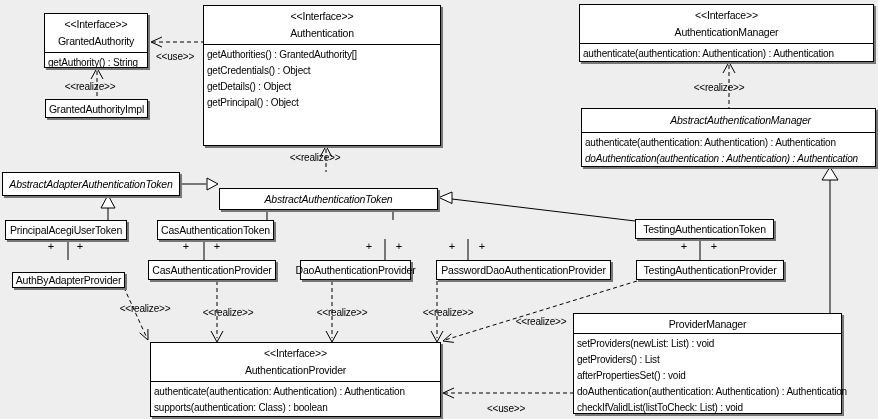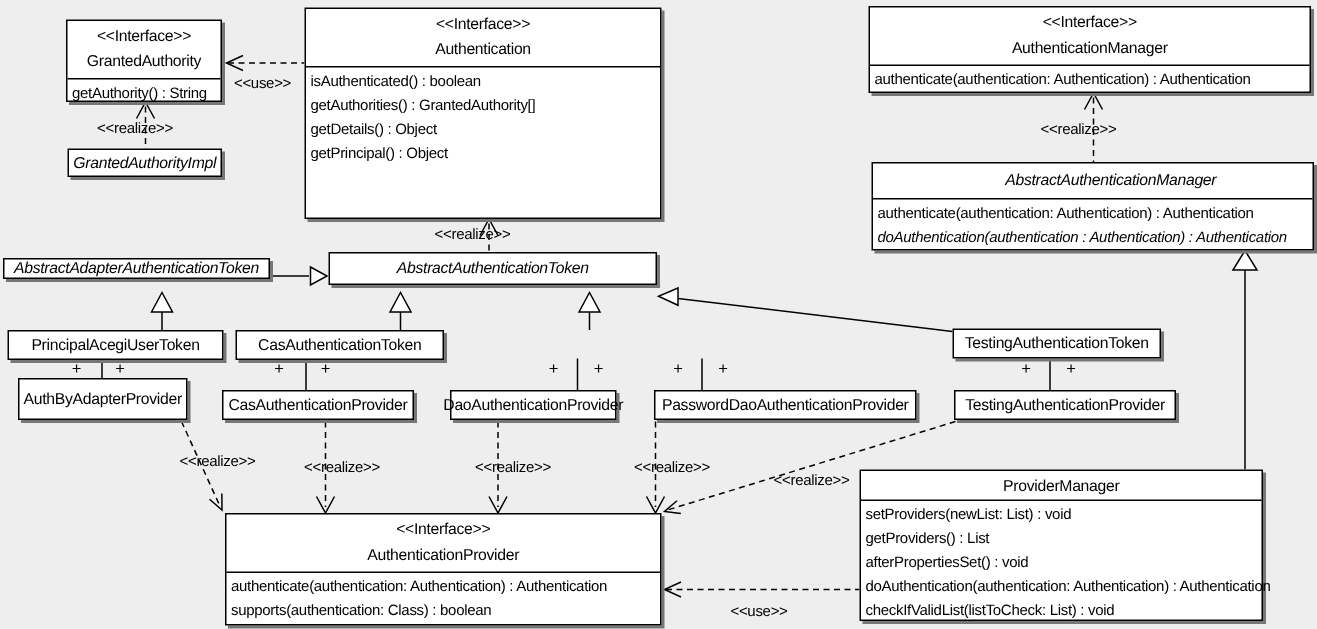--- a/index.html
+++ b/index.html
@@ -116,22 +116,22 @@
       <div class="m">getAuthority() : String</div>
     </div>
   </div>
 
   <div class="box" style="left:203px;top:5px;width:238px;height:141px;">
     <div class="hdr sep">
       <div class="stereo">&lt;&lt;Interface&gt;&gt;</div>
       <div class="cname">Authentication</div>
     </div>
     <div class="methods">
-      <div class="m">isAuthenticated() : boolean</div>
       <div class="m">getAuthorities() : GrantedAuthority[]</div>
+      <div class="m">getCredentials() : Object</div>
       <div class="m">getDetails() : Object</div>
       <div class="m">getPrincipal() : Object</div>
     </div>
   </div>
 
   <div class="box" style="left:579px;top:4px;width:295px;height:58px;">
     <div class="hdr sep">
       <div class="stereo">&lt;&lt;Interface&gt;&gt;</div>
       <div class="cname">AuthenticationManager</div>
     </div>
@@ -143,46 +143,46 @@
   <div class="box" style="left:581px;top:108px;width:295px;height:59px;">
     <div class="hdr sep">
       <div class="cname hdr1 it">AbstractAuthenticationManager</div>
     </div>
     <div class="methods">
       <div class="m">authenticate(authentication: Authentication) : Authentication</div>
       <div class="m it">doAuthentication(authentication : Authentication) : Authentication</div>
     </div>
   </div>
 
-  <div class="box single" style="left:45px;top:99px;width:103px;height:19px;font-style:italic;">
+  <div class="box single" style="left:45px;top:99px;width:103px;height:19px;">
     <div class="cname">GrantedAuthorityImpl</div>
   </div>
 
-  <div class="box single" style="left:2px;top:172px;width:178px;height:14px;">
+  <div class="box single" style="left:2px;top:172px;width:178px;height:24px;">
     <div class="cname it">AbstractAdapterAuthenticationToken</div>
   </div>
 
-  <div class="box single" style="left:219px;top:168px;width:219px;height:22px;">
+  <div class="box single" style="left:219px;top:188px;width:219px;height:22px;">
     <div class="cname it">AbstractAuthenticationToken</div>
   </div>
 
-  <div class="box single" style="left:5px;top:220px;width:144px;height:20px;">
+  <div class="box single" style="left:5px;top:220px;width:122px;height:20px;">
     <div class="cname">PrincipalAcegiUserToken</div>
   </div>
 
-  <div class="box single" style="left:157px;top:220px;width:139px;height:20px;">
+  <div class="box single" style="left:157px;top:220px;width:117px;height:20px;">
     <div class="cname">CasAuthenticationToken</div>
   </div>
 
 
   <div class="box single" style="left:635px;top:219px;width:139px;height:20px;text-align:right;">
     <div class="cname">TestingAuthenticationToken</div>
   </div>
 
-  <div class="box single" style="left:12px;top:252px;width:113px;height:28px;">
+  <div class="box single" style="left:12px;top:272px;width:113px;height:16px;">
     <div class="cname">AuthByAdapterProvider</div>
   </div>
 
   <div class="box single" style="left:148px;top:260px;width:128px;height:20px;">
     <div class="cname">CasAuthenticationProvider</div>
   </div>
 
   <div class="box single" style="left:300px;top:260px;width:111px;height:20px;">
     <div class="cname">DaoAuthenticationProvider</div>
   </div>

